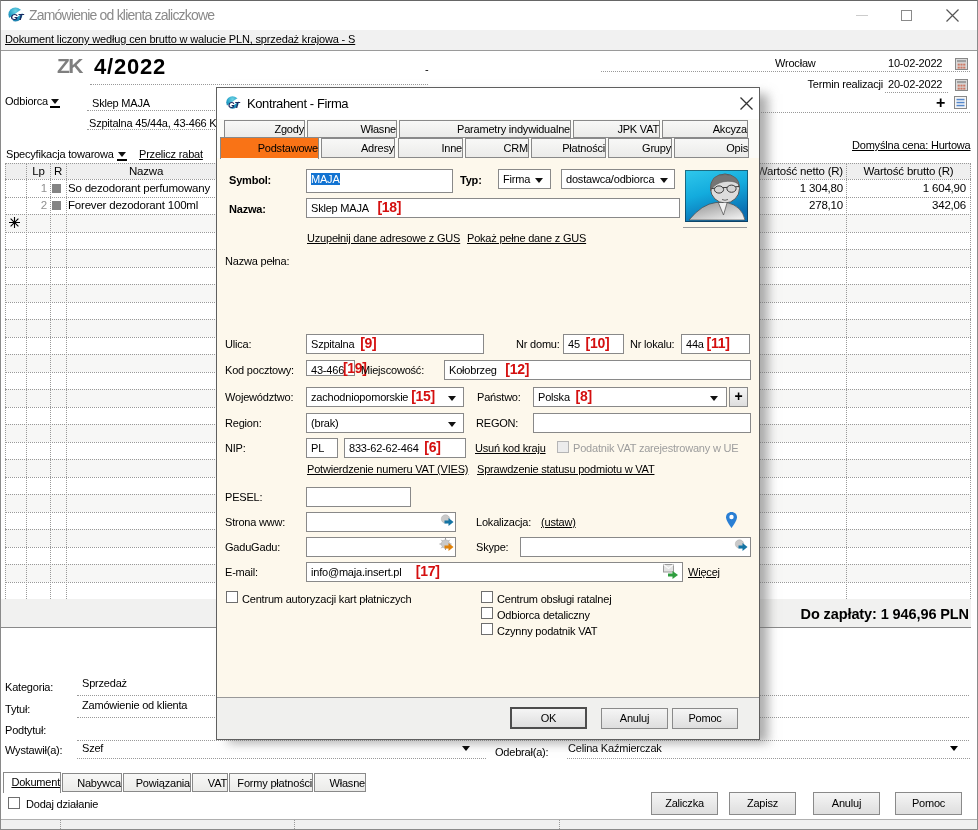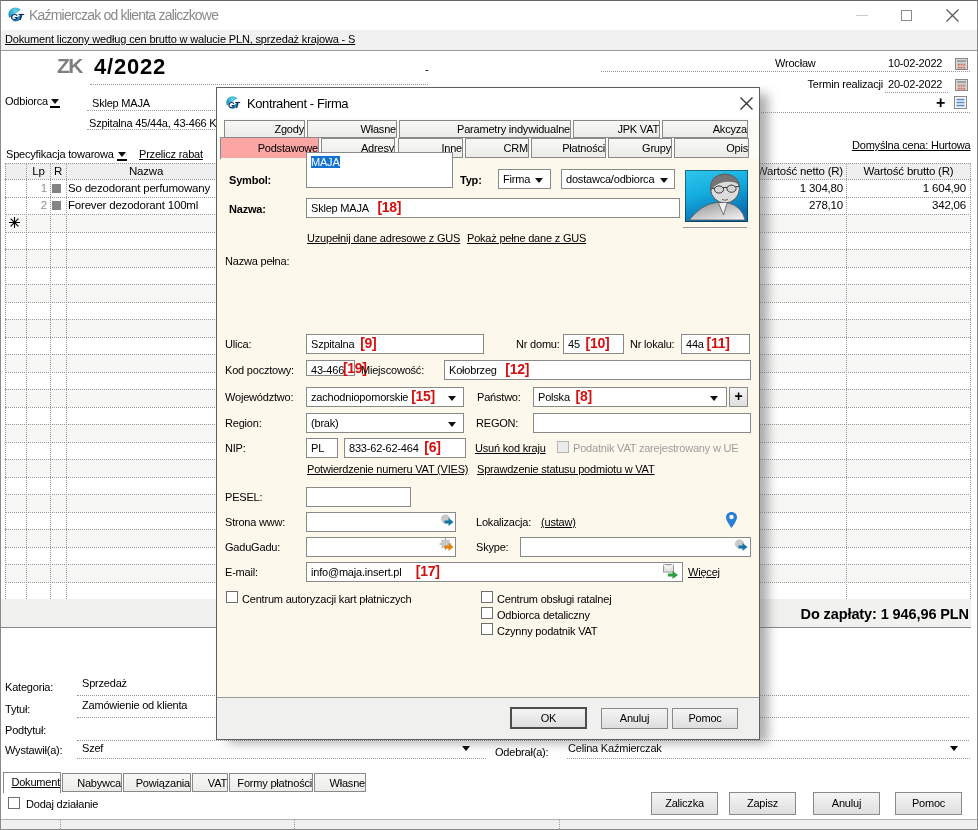--- a/index.html
+++ b/index.html
@@ -27,21 +27,21 @@
       <radialGradient id="gtg76" cx="0.5" cy="0.25" r="0.9">
         <stop offset="0" stop-color="#6fd2e2"></stop>
         <stop offset="0.45" stop-color="#2aa6cb"></stop>
         <stop offset="1" stop-color="#146a9e"></stop>
       </radialGradient>
     </defs>
 <circle cx="15" cy="15" r="12.5" fill="url(#gtg76)"></circle>
 <path d="M0 24 L24 7 L32 9 L8 28 Z" fill="#ffffff"></path>
 <text x="6" y="25" font-size="17" font-weight="bold" font-style="italic" fill="#1b2960" font-family="Liberation Sans">GT</text>
 </svg>
-<div class="abs" style="left:29px;top:7px;font-size:14px;letter-spacing:-0.8px;color:#8a8a8a;white-space:nowrap">Kaźmierczak od klienta zaliczkowe</div>
+<div class="abs" style="left:29px;top:7px;font-size:14px;letter-spacing:-0.8px;color:#8a8a8a;white-space:nowrap">Zamówienie od klienta zaliczkowe</div>
 <div class="abs" style="left:856px;top:15px;width:12px;height:1px;background:#ccc"></div>
 <div class="abs" style="left:901px;top:10px;width:11px;height:11px;border:1px solid #8a8a8a"></div>
 <svg class="abs" style="left:946px;top:9px" width="13" height="13" viewBox="0 0 13 13">
     <path d="M0.5 0.5 L12.5 12.5 M12.5 0.5 L0.5 12.5" stroke="#555" stroke-width="1.2"></path>
   </svg>
 <div class="abs" style="left:1px;top:30px;width:976px;height:21px;background:#f1f1f1"></div>
 <div class="abs link" style="left:5px;top:33px;font-size:11px;letter-spacing:-0.15px;color:#000;white-space:nowrap">Dokument liczony według cen brutto w walucie PLN, sprzedaż krajowa - S</div>
 <div class="abs" style="left:1px;top:50px;width:976px;height:1px;background:#9a9a9a"></div>
 
 <div id="main" class="abs" style="left:1px;top:51px;width:976px;height:778px;background:#fff;overflow:hidden">
@@ -234,25 +234,25 @@
   <div class="tab" style="left:182px;top:32px;width:172px;height:18px;line-height:17px">Parametry indywidualne</div>
   <div class="tab" style="left:356px;top:32px;width:87px;height:18px;line-height:17px">JPK VAT</div>
   <div class="tab" style="left:445px;top:32px;width:86px;height:18px;line-height:17px">Akcyza</div>
 
   <div class="tab" style="left:104px;top:50px;width:74px;height:20px;line-height:19px">Adresy</div>
   <div class="tab" style="left:181px;top:50px;width:65px;height:20px;line-height:19px">Inne</div>
   <div class="tab" style="left:248px;top:50px;width:64px;height:20px;line-height:19px">CRM</div>
   <div class="tab" style="left:314px;top:50px;width:75px;height:20px;line-height:19px">Płatności</div>
   <div class="tab" style="left:391px;top:50px;width:64px;height:20px;line-height:19px">Grupy</div>
   <div class="tab" style="left:457px;top:50px;width:75px;height:20px;line-height:19px">Opis</div>
-  <div class="tab" style="left:3px;top:49px;width:99px;height:22px;line-height:20px;background:#fca5a5">Podstawowe</div>
+  <div class="tab" style="left:3px;top:49px;width:99px;height:22px;line-height:20px;background:#f97316">Podstawowe</div>
   <div class="abs" style="left:4px;top:70px;width:97px;height:2px;background:#fdf8ec"></div>
 
   <div class="lbl" style="left:12px;top:86px;font-weight:bold">Symbol:</div>
-  <div class="fld" style="left:89px;top:64px;width:147px;height:36px"><span style="background:#1273d2;color:#fff">MAJA</span></div>
+  <div class="fld" style="left:89px;top:81px;width:147px;height:24px"><span style="background:#1273d2;color:#fff">MAJA</span></div>
   <div class="lbl" style="left:243px;top:86px;font-weight:bold">Typ:</div>
   <div class="fld" style="left:281px;top:81px;width:53px;height:20px">Firma<div class="carr" style="right:7px;top:8px"></div></div>
   <div class="fld" style="left:344px;top:81px;width:114px;height:20px">dostawca/odbiorca<div class="carr" style="right:6px;top:8px"></div></div>
   <svg class="abs" style="left:468px;top:82px" width="63" height="52" viewBox="0 0 63 52">
     <defs>
         <linearGradient id="avbg" x1="0" y1="0" x2="0.35" y2="1">
       <stop offset="0" stop-color="#30c8ec"></stop>
           <stop offset="0.5" stop-color="#13abdd"></stop>
           <stop offset="1" stop-color="#0a6fb2"></stop>
     </linearGradient>

